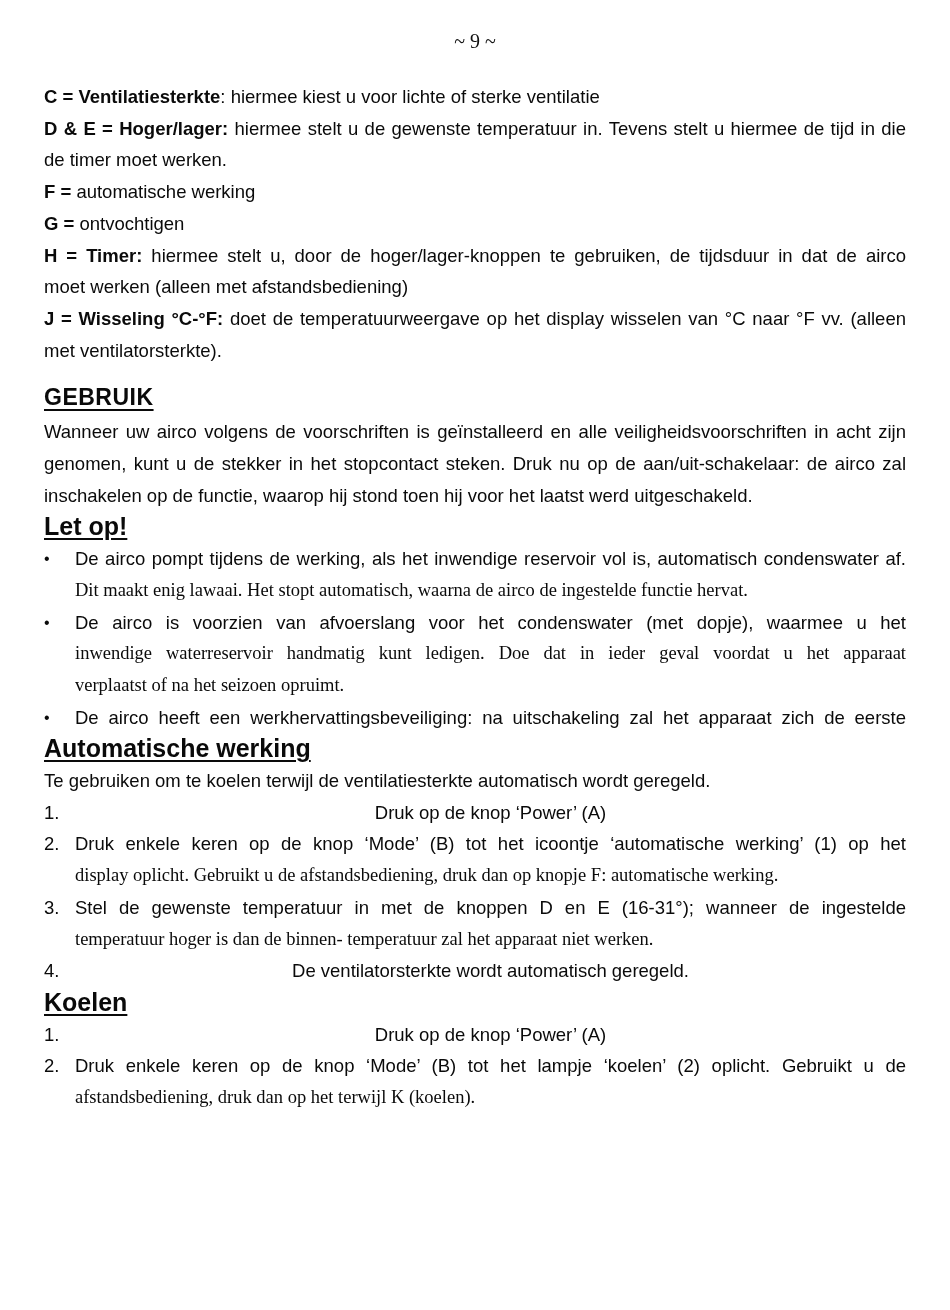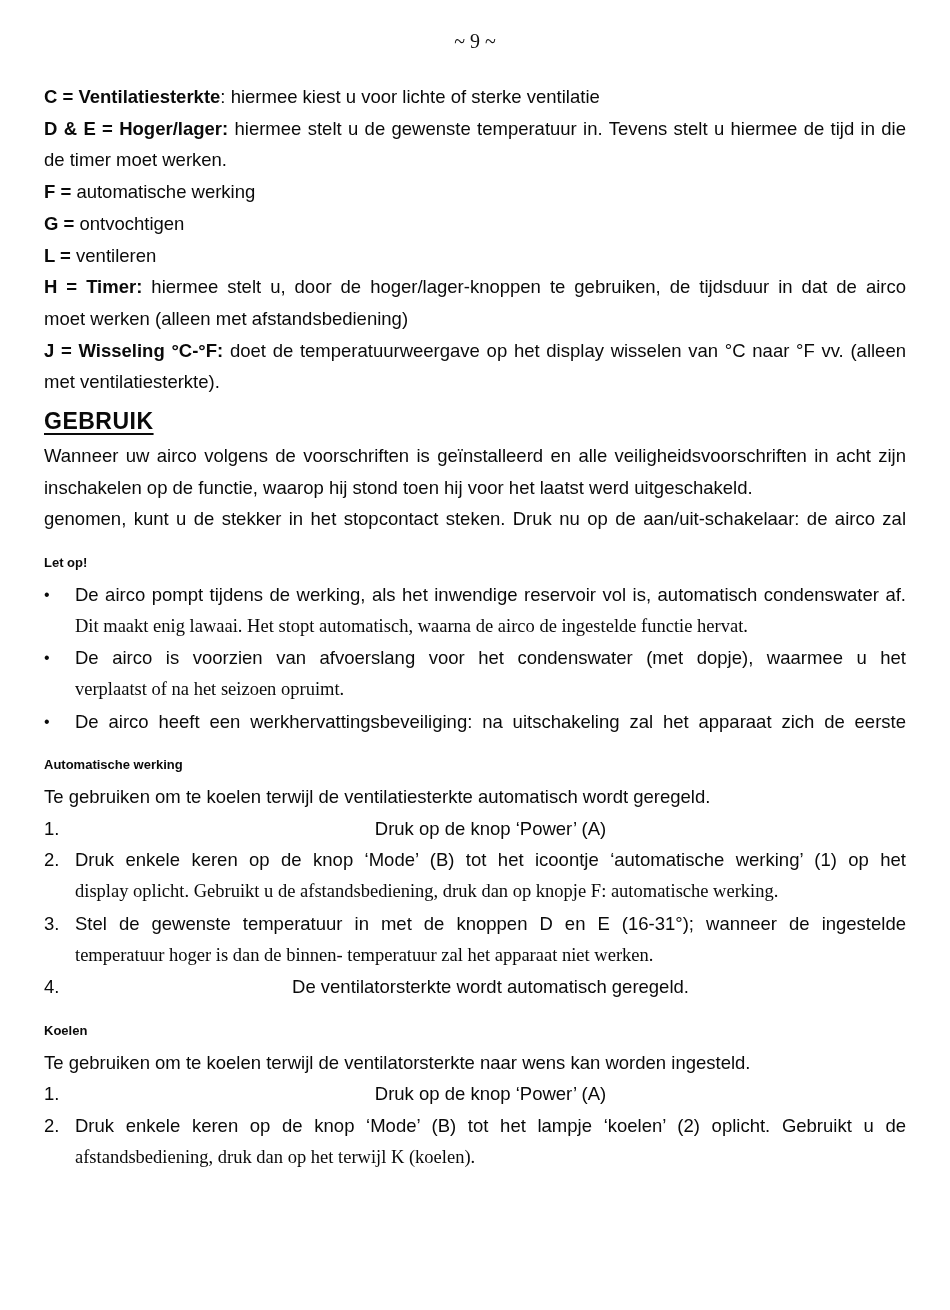--- a/index.html
+++ b/index.html
@@ -37,70 +37,70 @@
     font-size: 18.5px;
     line-height: 31.7px;
     white-space: normal;
   }
   .just { text-align: justify; text-align-last: justify; }
   .cont { padding-left: 31px; font-family: Liberation Serif, serif; }
   .b { font-weight: 700; }
   .h1 {
     font-size: 23px;
     line-height: 38px;
-    margin-top: 4px;
+    margin-top: 12px;
     font-weight: 700;
     text-decoration: underline;
     text-decoration-thickness: 2px;
     text-underline-offset: 4px;
     letter-spacing: 0.5px;
   }
   .h2 {
-    font-size: 13px;
+    font-size: 25px;
     line-height: 31.7px;
     font-weight: 700;
+    text-decoration: underline;
     text-decoration-thickness: 2px;
     text-underline-offset: 3px;
-    margin-top: 12px;
   }
   .li { display: flex; }
   .marker { flex: 0 0 31px; }
   .ltext { flex: 1 1 auto; text-align: center; }
   .bullet-m { font-size: 16px; }
 </style>
 </head>
 <body>
 
 <div class="page">
   <div class="page-number">~ 9 ~</div>
   <div class="doc" id="doc">
       <div class="tline"><span class="b">C = Ventilatiesterkte</span><span class="">: hiermee kiest u voor lichte of sterke ventilatie</span></div>
       <div class="tline just"><span class="b">D &amp; E = Hoger/lager:</span><span class=""> hiermee stelt u de gewenste temperatuur in. Tevens stelt u hiermee de tijd in die</span></div>
       <div class="tline"><span class="">de timer moet werken.</span></div>
       <div class="tline"><span class="b">F =</span><span class=""> automatische werking</span></div>
       <div class="tline"><span class="b">G =</span><span class=""> ontvochtigen</span></div>
-      <div class="tline"><span class="b">L =</span><span class=""> ventileren</span></div>
       <div class="tline just"><span class="b">H = Timer:</span><span class=""> hiermee stelt u, door de hoger/lager-knoppen te gebruiken, de tijdsduur in dat de airco</span></div>
       <div class="tline"><span class="">moet werken (alleen met afstandsbediening)</span></div>
       <div class="tline just"><span class="b">J = Wisseling °C-°F:</span><span class=""> doet de temperatuurweergave op het display wisselen van °C naar °F vv. (alleen</span></div>
-      <div class="tline"><span class="">met ventilatiesterkte).</span></div>
+      <div class="tline"><span class="">met ventilatorsterkte).</span></div>
       <div class="h1">GEBRUIK</div>
       <div class="tline just"><span class="">Wanneer uw airco volgens de voorschriften is geïnstalleerd en alle veiligheidsvoorschriften in acht zijn</span></div>
+      <div class="tline just"><span class="">genomen, kunt u de stekker in het stopcontact steken. Druk nu op de aan/uit-schakelaar: de airco zal</span></div>
       <div class="tline"><span class="">inschakelen op de functie, waarop hij stond toen hij voor het laatst werd uitgeschakeld.</span></div>
-      <div class="tline just"><span class="">genomen, kunt u de stekker in het stopcontact steken. Druk nu op de aan/uit-schakelaar: de airco zal</span></div>
       <div class="h2">Let op!</div>
       <div class="tline li">
         <span class="marker bullet-m">•</span>
         <span class="ltext just"><span class="">De airco pompt tijdens de werking, als het inwendige reservoir vol is, automatisch condenswater af.</span></span>
       </div>
       <div class="tline cont"><span class="">Dit maakt enig lawaai. Het stopt automatisch, waarna de airco de ingestelde functie hervat.</span></div>
       <div class="tline li">
         <span class="marker bullet-m">•</span>
         <span class="ltext just"><span class="">De airco is voorzien van afvoerslang voor het condenswater (met dopje), waarmee u het</span></span>
       </div>
+      <div class="tline just cont"><span class="">inwendige waterreservoir handmatig kunt ledigen. Doe dat in ieder geval voordat u het apparaat</span></div>
       <div class="tline cont"><span class="">verplaatst of na het seizoen opruimt.</span></div>
       <div class="tline li">
         <span class="marker bullet-m">•</span>
         <span class="ltext just"><span class="">De airco heeft een werkhervattingsbeveiliging: na uitschakeling zal het apparaat zich de eerste</span></span>
       </div>
       <div class="h2">Automatische werking</div>
       <div class="tline"><span class="">Te gebruiken om te koelen terwijl de ventilatiesterkte automatisch wordt geregeld.</span></div>
       <div class="tline li">
         <span class="marker">1.</span>
         <span class="ltext"><span class="">Druk op de knop ‘Power’ (A)</span></span>
@@ -113,21 +113,20 @@
       <div class="tline li">
         <span class="marker">3.</span>
         <span class="ltext just"><span class="">Stel de gewenste temperatuur in met de knoppen D en E (16-31°); wanneer de ingestelde</span></span>
       </div>
       <div class="tline cont"><span class="">temperatuur hoger is dan de binnen- temperatuur zal het apparaat niet werken.</span></div>
       <div class="tline li">
         <span class="marker">4.</span>
         <span class="ltext"><span class="">De ventilatorsterkte wordt automatisch geregeld.</span></span>
       </div>
       <div class="h2">Koelen</div>
-      <div class="tline"><span class="">Te gebruiken om te koelen terwijl de ventilatorsterkte naar wens kan worden ingesteld.</span></div>
       <div class="tline li">
         <span class="marker">1.</span>
         <span class="ltext"><span class="">Druk op de knop ‘Power’ (A)</span></span>
       </div>
       <div class="tline li">
         <span class="marker">2.</span>
         <span class="ltext just"><span class="">Druk enkele keren op de knop ‘Mode’ (B) tot het lampje ‘koelen’ (2) oplicht. Gebruikt u de</span></span>
       </div>
       <div class="tline cont"><span class="">afstandsbediening, druk dan op het terwijl K (koelen).</span></div>
     </div>

